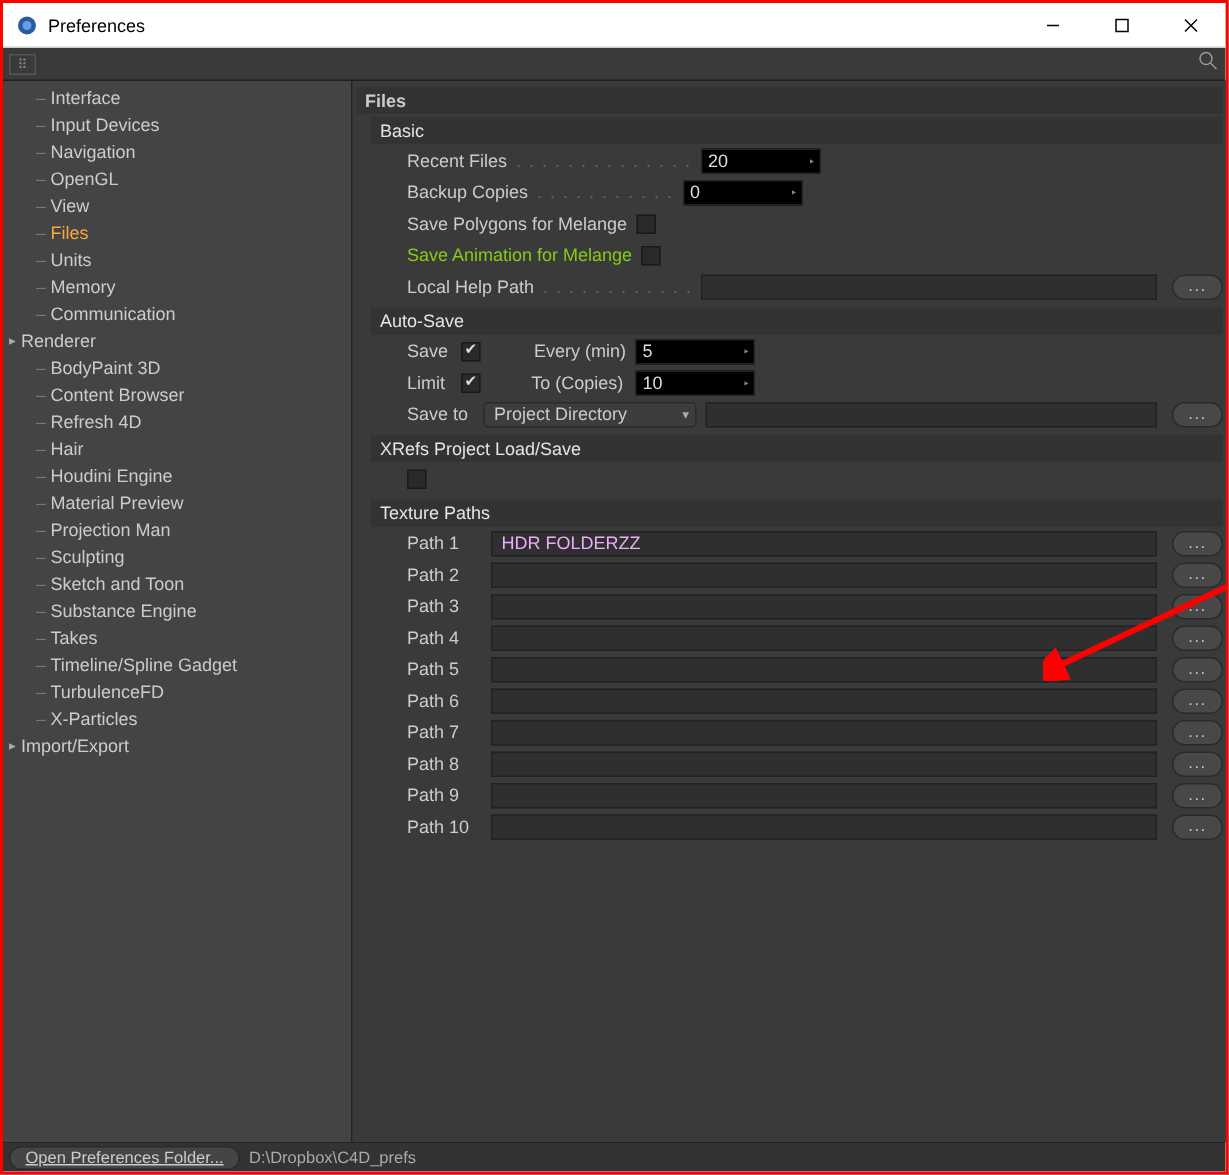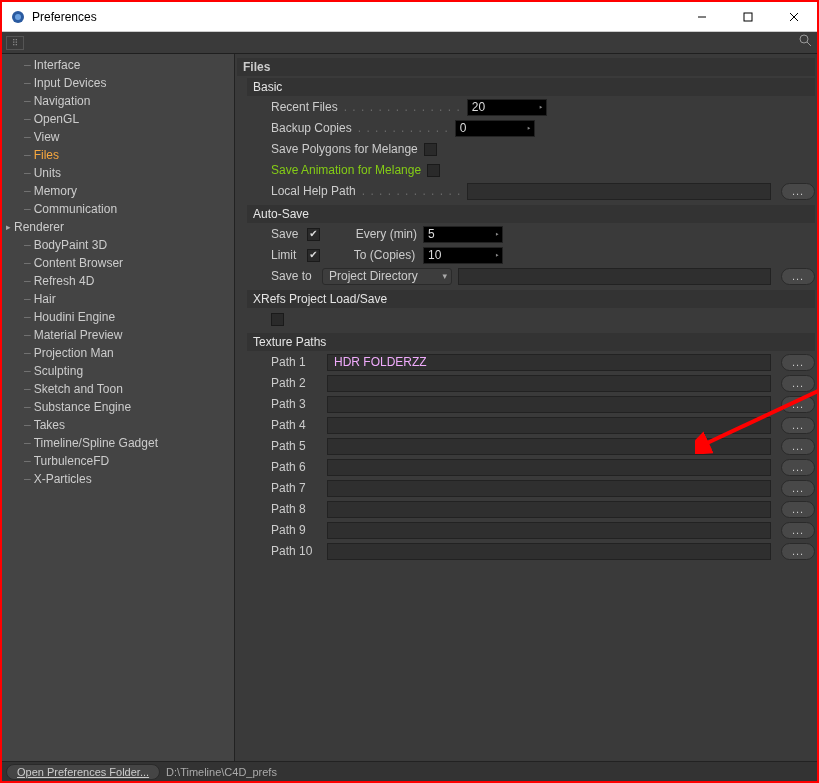--- a/index.html
+++ b/index.html
@@ -182,20 +182,23 @@
         <span>Timeline/Spline Gadget</span>
       </div>
       <div class="side-item indent">
         <span class="branch">–</span>
         <span>TurbulenceFD</span>
       </div>
       <div class="side-item indent">
         <span class="branch">–</span>
         <span>X-Particles</span>
       </div>
+      <div class="side-item expandable">
+        <span>Import/Export</span>
+      </div>
     </div>
 
   <div class="content">
     <div class="section-hdr">Files</div>
 
     <div class="subsection-hdr">Basic</div>
     <div class="subsection-body">
       <div class="row">
         <span class="label">Recent Files</span>
         <span class="dots">. . . . . . . . . . . . . .</span>
@@ -233,21 +236,21 @@
       </div>
       <div class="row">
         <span class="label" style="width:30px">Limit</span>
         <span class="cbox on"></span>
         <span style="width:20px"></span>
         <span class="label" style="width:65px;text-align:center">To (Copies)</span>
         <span class="numbox" style="width:80px">10</span>
       </div>
       <div class="row">
         <span class="label" style="width:45px">Save to</span>
-        <span class="combo" style="width:130px">Project Directory</span>
+        <span class="combo" style="width:142px">Project Directory</span>
         <span class="txtbox"></span>
         <span class="browse">...</span>
       </div>
     </div>
 
     <div class="subsection-hdr">XRefs Project Load/Save</div>
     <div class="subsection-body">
       <div class="row">
         <span class="cbox"></span>
       </div>
@@ -313,14 +316,14 @@
             <path d="M0,0 L0,6 L8,3 z" fill="#f00"></path>
           </marker>
         </defs>
       <line x1="170" y1="5" x2="10" y2="80" stroke="#f00" stroke-width="4" marker-end="url(#ah)"></line>
     </svg>
   </div>
 </div>
 
 <div class="statusbar">
   <div class="stat-btn">Open Preferences Folder...</div>
-  <div class="stat-path">D:\Timeline\C4D_prefs</div>
+  <div class="stat-path">D:\Dropbox\C4D_prefs</div>
 </div>
 
 </body></html>

